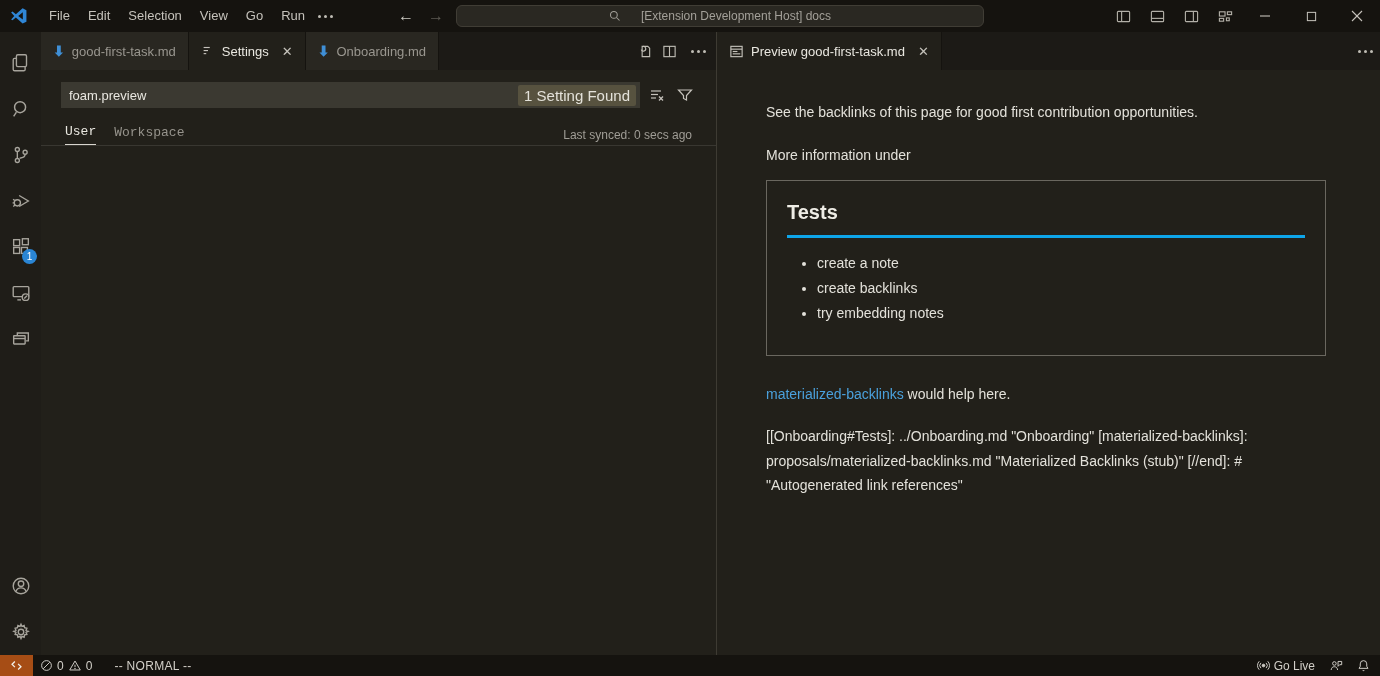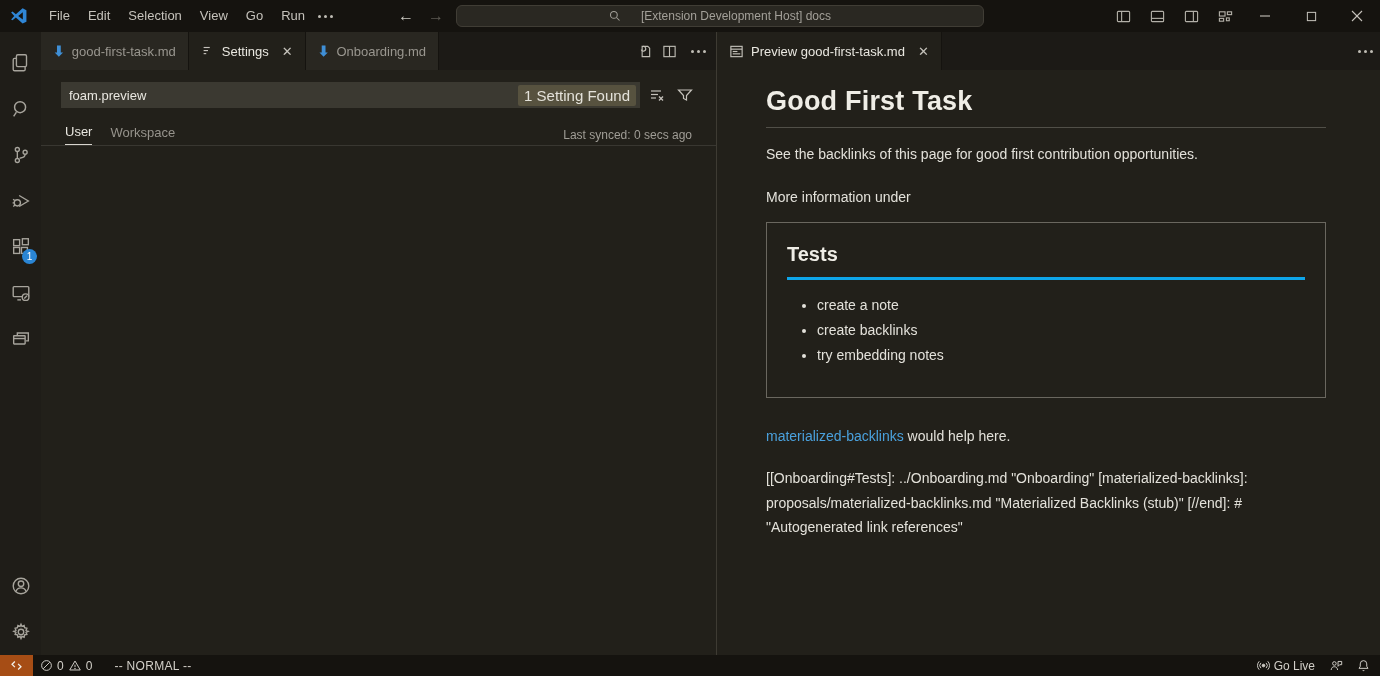--- a/index.html
+++ b/index.html
@@ -51,21 +51,21 @@
   .settings-body { flex:1; position:relative; padding:12px 20px 0 20px; }
   .settings-search { display:flex; align-items:center; gap:6px; }
   .search-input-wrap { flex:1; height:26px; background:#3b3931; display:flex; align-items:center;
                        padding:0 4px 0 8px; }
   .search-input-wrap input { flex:1; background:transparent; border:none; outline:none;
                              color:#e9e7e0; font-size:13px; font-family:"Liberation Sans",sans-serif; }
   .count-badge { background:#57523f; color:#e4e2da; font-size:15px; padding:2px 6px; border-radius:2px; white-space:nowrap; }
   .search-tool { width:22px; height:22px; display:flex; align-items:center; justify-content:center; color:#c5c2bb; }
 
   .scope-row { display:flex; align-items:center; margin-top:16px; padding:0 4px; }
-  .scope-tab { font-size:13px; margin-right:18px; padding-bottom:5px; color:#96938c; cursor:default; }
+  .scope-tab { font-size:13px; margin-right:18px; padding-bottom:5px; color:#96938c; cursor:default;font-family:Liberation Mono, monospace; }
   .scope-tab.active { color:#e9e7e0; border-bottom:1px solid #d8d5ce; }
   .last-synced { margin-left:auto; color:#a09d96; font-size:12px; }
   .scope-sep { height:1px; background:#393731; margin:0 -20px 0 -20px; }
 
   .setting-item { margin:36px 0 0 6px; }
   .setting-title { font-size:13px; color:#b1aea6; }
   .setting-title b { color:#e7e5de; font-weight:bold; }
   .select-box { margin-top:12px; width:319px; height:26px; background:#3b3931; border:1px solid #5a574d;
                 display:flex; align-items:center; padding:0 10px; color:#e9e7e0; font-size:13px; position:relative; }
   .select-box .chev { position:absolute; right:10px; top:9px; width:8px; height:8px;
@@ -328,21 +328,20 @@
         <div class="tab-actions">
           <span class="dots">
               <i></i>
               <i></i>
               <i></i>
             </span>
         </div>
       </div>
 
       <div class="preview-body">
-        <h1>Good First Task</h1>
         <p class="p1">See the backlinks of this page for good first contribution opportunities.</p>
         <p class="p2">More information under</p>
 
         <div class="embed-card">
           <h2>Tests</h2>
           <ul>
             <li>create a note</li>
             <li>create backlinks</li>
             <li>try embedding notes</li>
           </ul>

